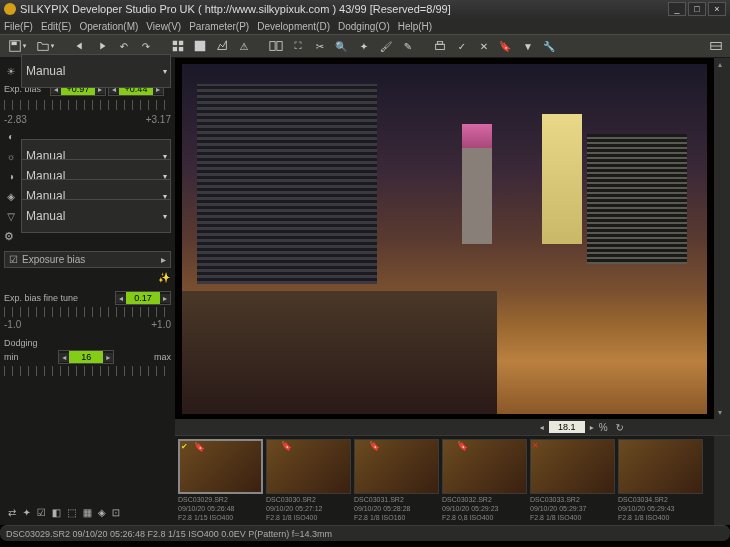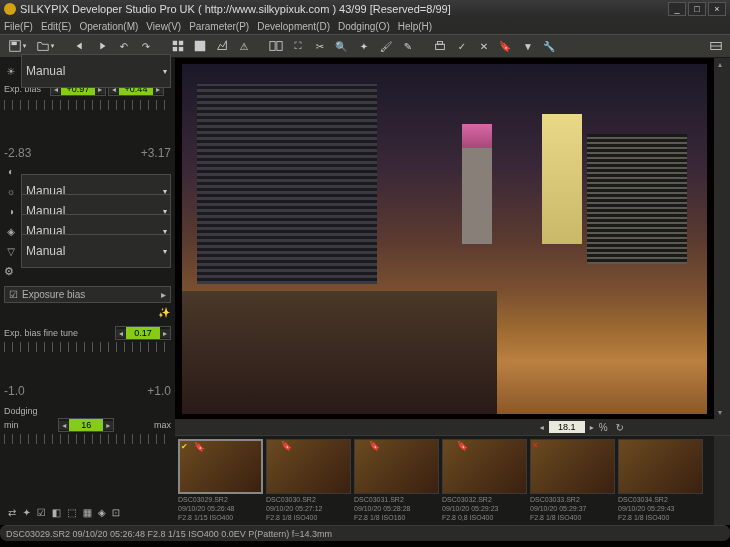--- a/index.html
+++ b/index.html
@@ -21,21 +21,21 @@
 .param-row { display: flex; align-items: center; gap: 3px; height: 18px; }
 .param-icon { width: 14px; height: 14px; display: flex; align-items: center; justify-content: center; color: #aaa; }
 .dropdown { flex: 1; background: #2a2a28; border: 1px solid #4a4a46; height: 16px; display: flex; align-items: center; padding: 16px 4px; font-size: 12px; color: #ccc; position: relative; }
 .dropdown::after { content: '▾'; position: absolute; right: 3px; font-size: 8px; }
 .bias-row { display: flex; align-items: center; gap: 2px; font-size: 9px; }
 .bias-label { width: 44px; }
 .spinner { display: flex; align-items: center; background: #1a1a18; border: 1px solid #4a4a46; height: 14px; }
 .spinner-btn { width: 10px; text-align: center; font-size: 8px; cursor: pointer; background: #2a2a28; }
 .spinner-val { width: 34px; text-align: center; background: #84cc16; color: #000; font-size: 9px; height: 12px; line-height: 12px; }
 .slider-track { position: relative; height: 10px; background: repeating-linear-gradient(to right, #555 0 1px, transparent 1px 8px); margin: 2px 0; }
-.slider-range { display: flex; justify-content: space-between; font-size: 12px; color: #888; margin-top: 32px; }
+.slider-range { display: flex; justify-content: space-between; font-size: 10px; color: #888; }
 .section-hdr { background: #2a2a28; border: 1px solid #4a4a46; padding: 2px 4px; display: flex; align-items: center; gap: 4px; font-size: 10px; margin-top: 4px; }
 .gear-icon { font-size: 11px; }
 .fine-tune { margin-top: 6px; }
 .preview-area { flex: 1; display: flex; flex-direction: column; background: #030200; }
 .preview-wrap { flex: 1; display: flex; position: relative; }
 .preview-main { flex: 1; background: #030200; display: flex; align-items: center; justify-content: center; position: relative; }
 .photo { width: 525px; height: 350px; background: linear-gradient(180deg, #1a1828 0%, #2a2030 15%, #3a2838 30%, #5a3a30 50%, #7a5030 65%, #9a6830 75%, #ba8040 85%, #8a5828 100%); position: relative; overflow: hidden; }
 .building { position: absolute; background: #2a2a30; }
 .bl1 { left: 15px; top: 20px; width: 180px; height: 200px; background: repeating-linear-gradient(0deg, #3a3a40 0 3px, #1a1a20 3px 6px), repeating-linear-gradient(90deg, #3a3a40 0 4px, #1a1a20 4px 8px); }
 .bl2 { left: 280px; top: 60px; width: 30px; height: 120px; background: linear-gradient(#d868a8, #a84878 20%, #888078 20%); }

